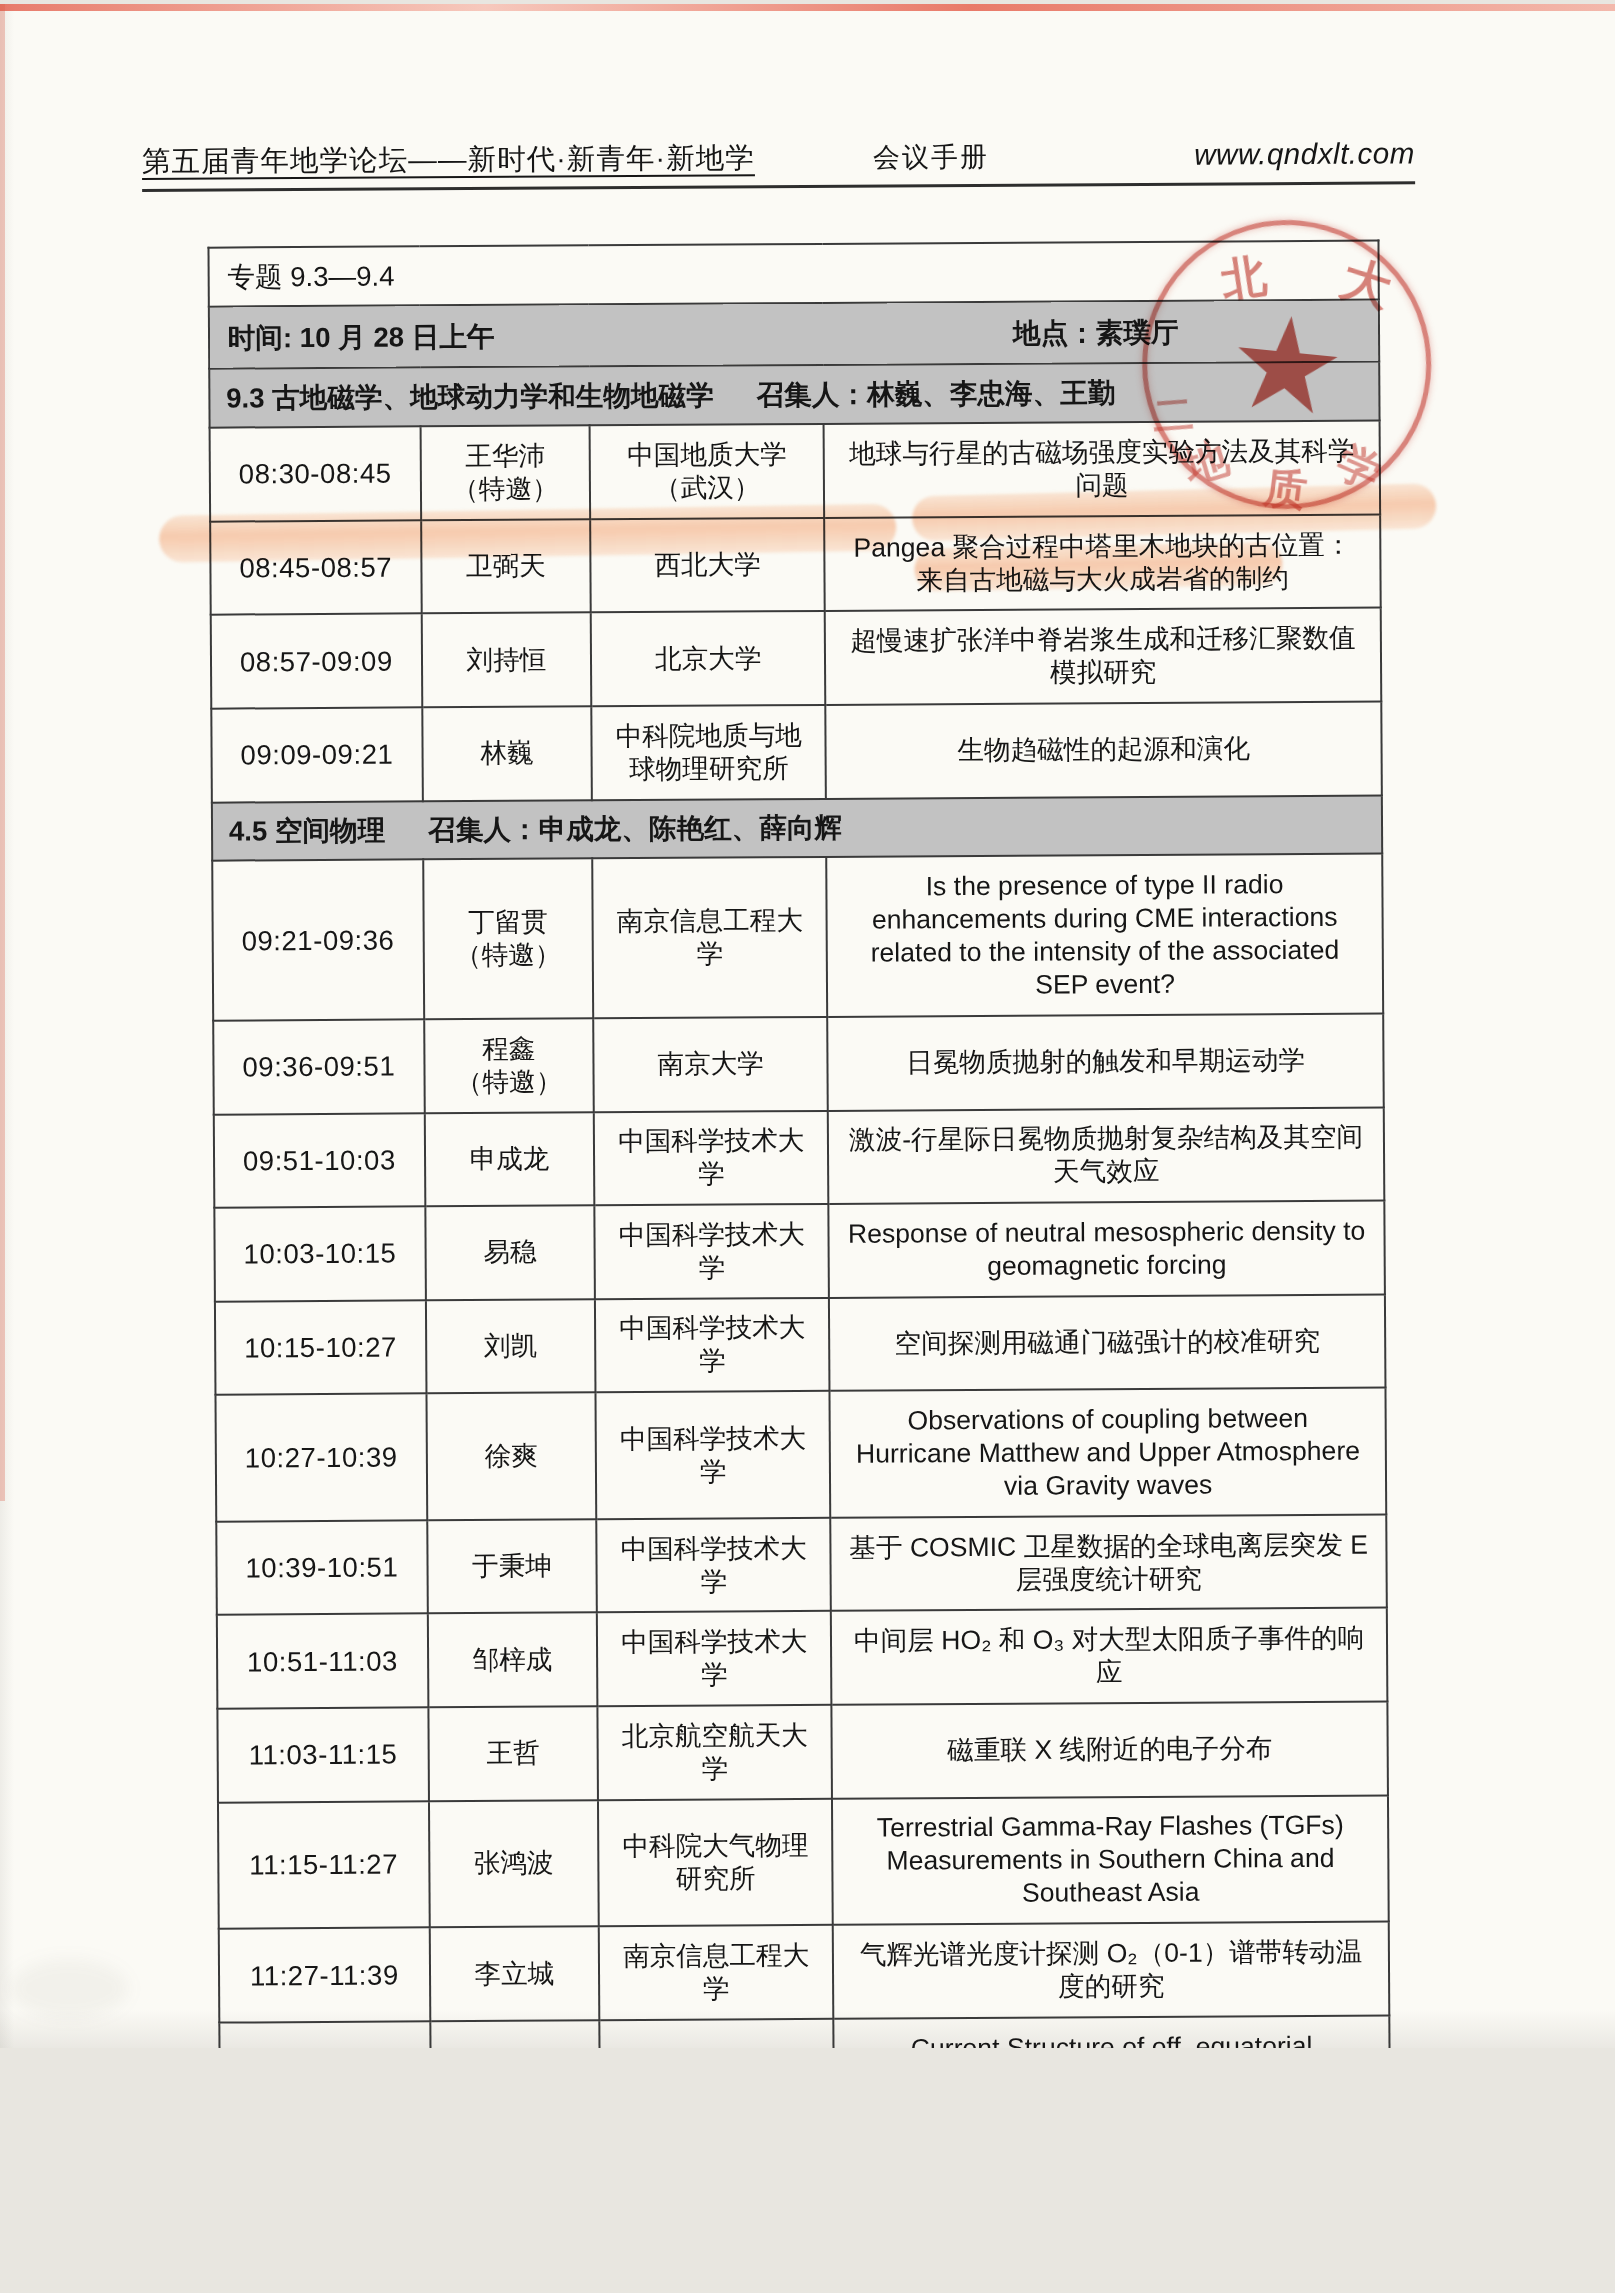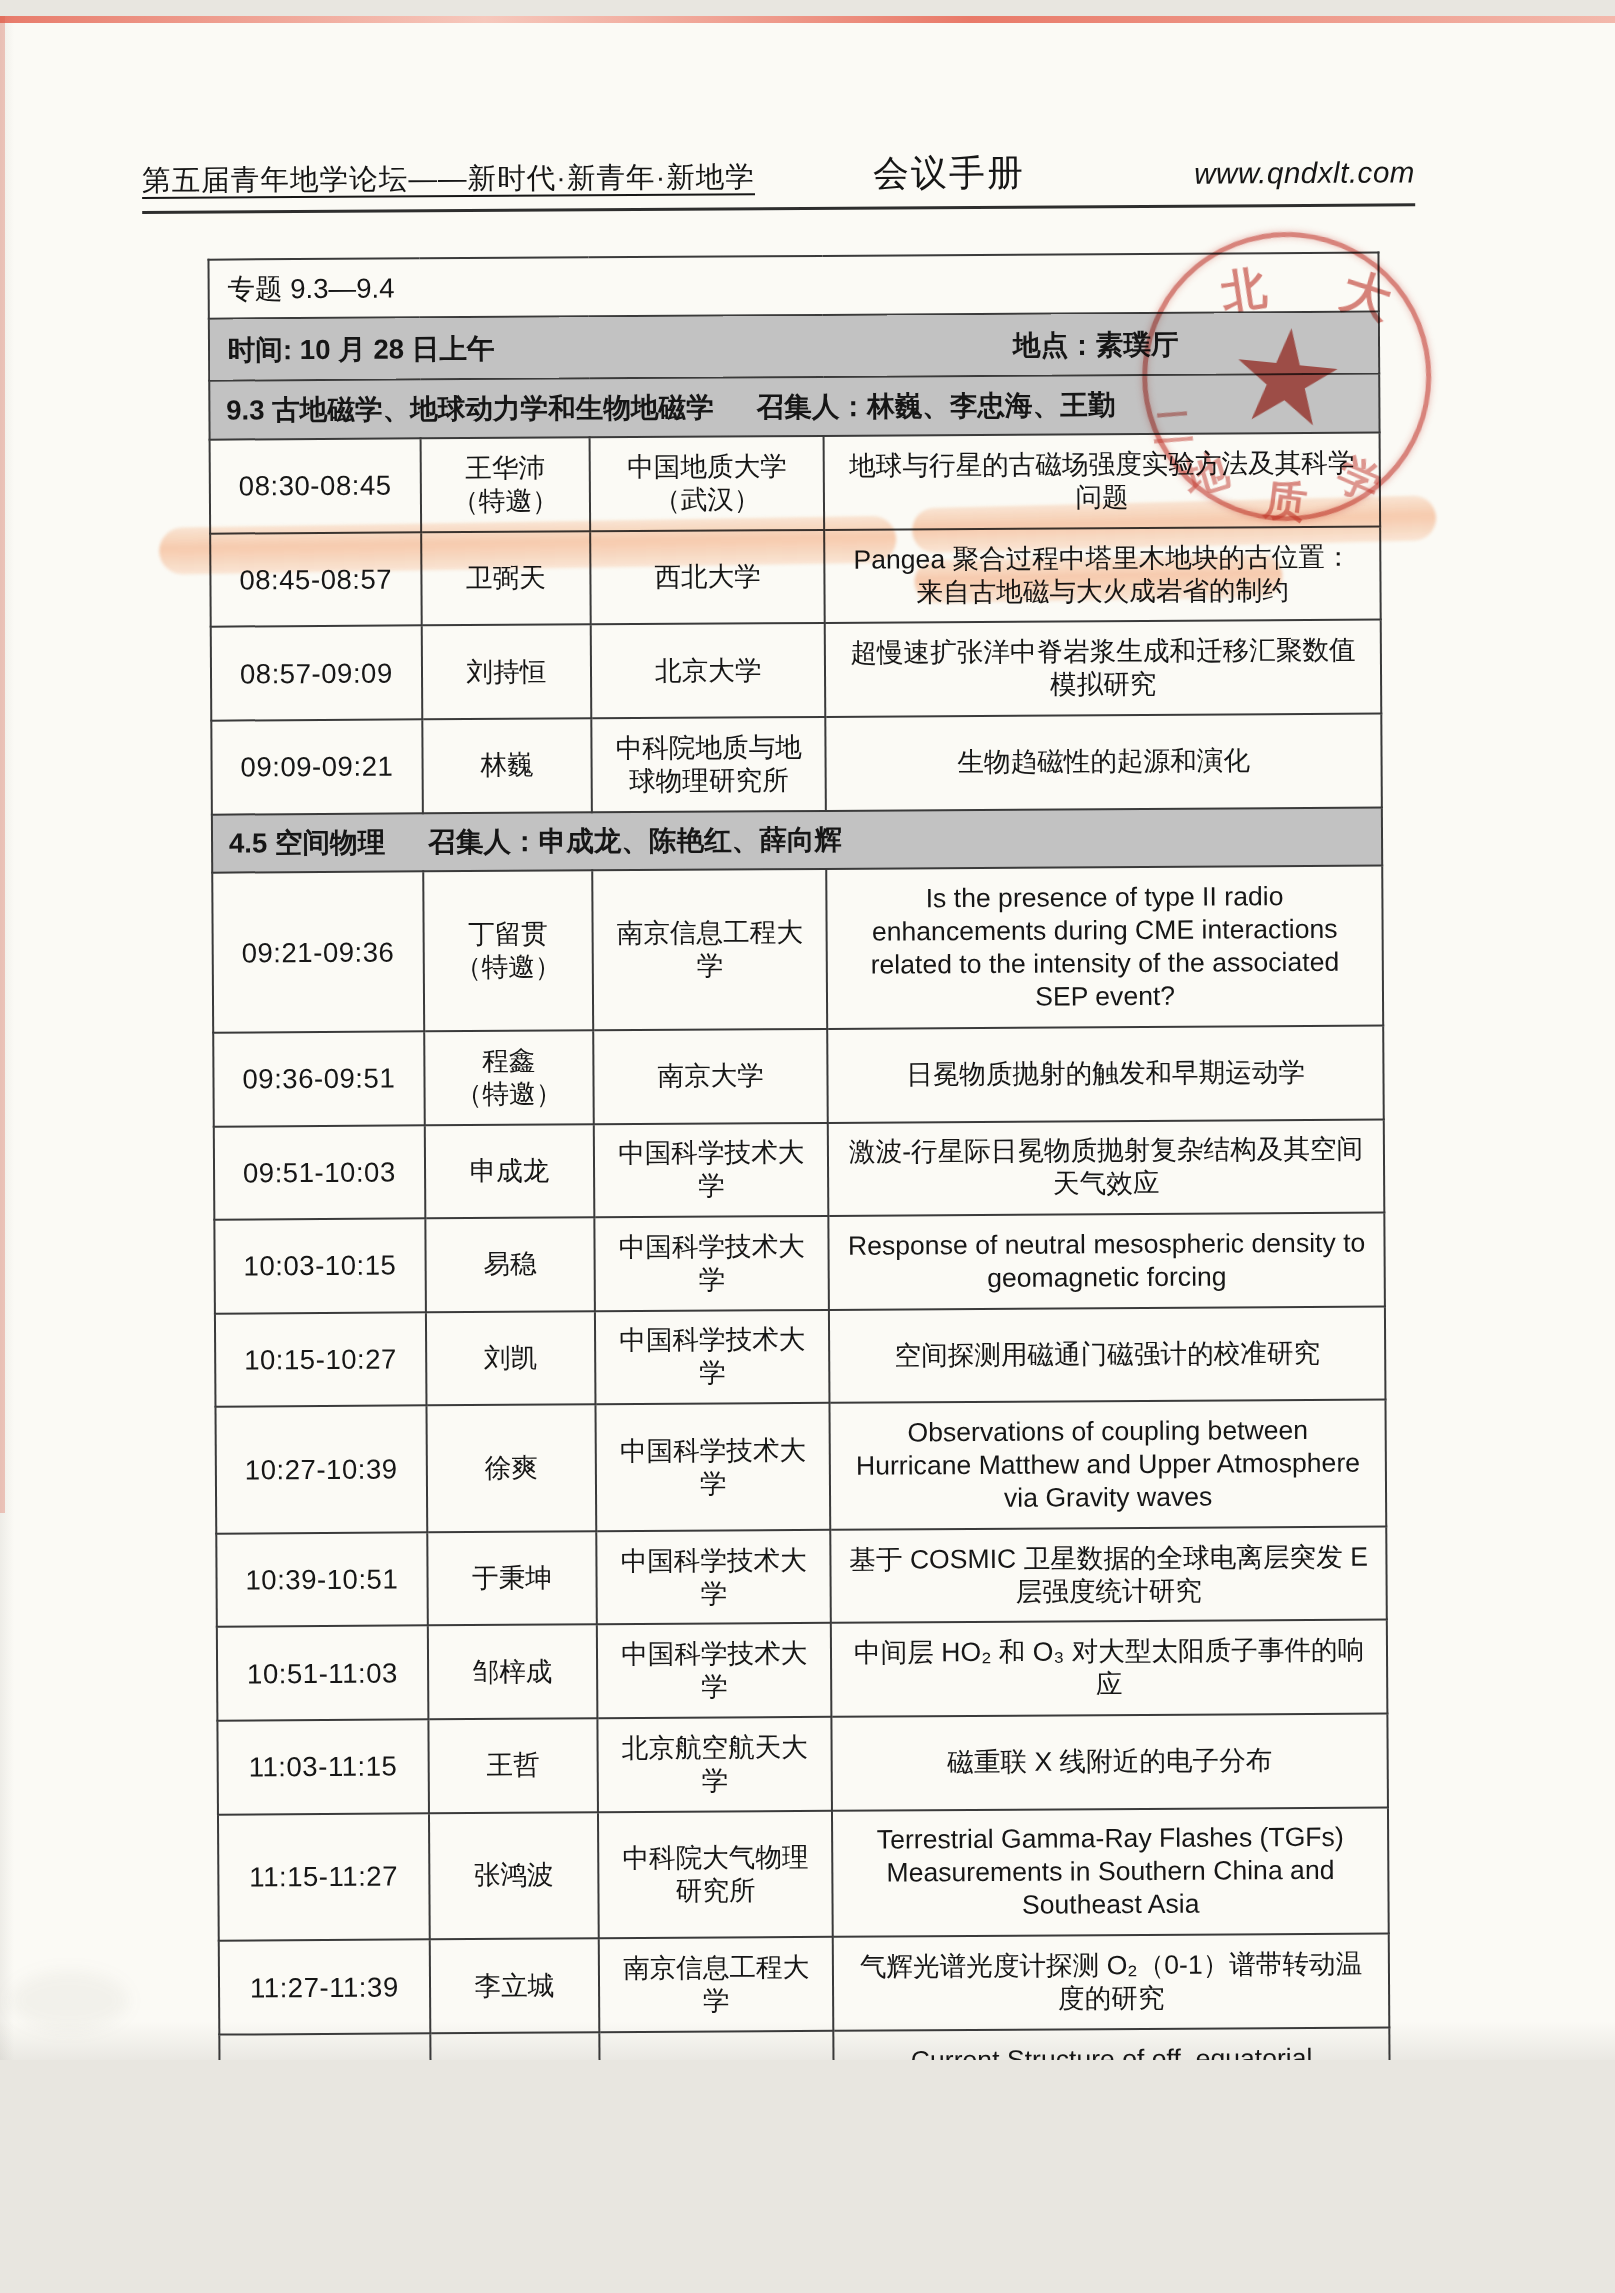--- a/index.html
+++ b/index.html
@@ -1,38 +1,38 @@
 <!DOCTYPE html>
 <html><head>
 <meta charset="utf-8">
 <style>
   html,body{margin:0;padding:0;}
   body{background:#e8e6e0;}
   #page{
-    position:relative;width:1616px;height:2044px;margin:16px auto;
+    position:relative;width:1616px;height:2044px;margin:4px auto;
     background:#fbfaf5;overflow:hidden;
     font-family:"Liberation Sans","DejaVu Sans",sans-serif;color:#161616;
   }
   
   .scan-top-edge{position:absolute;left:0;top:0;width:100%;height:6.9px;
     background:linear-gradient(90deg,rgba(225,80,60,.75),rgba(240,140,120,.45) 30%,rgba(228,90,70,.8) 60%,rgba(235,120,100,.5));}
   .scan-left-edge{position:absolute;left:0;top:0;width:4.9px;height:1497px;background:rgba(220,95,75,.32);}
   .scan-left-shadow{position:absolute;left:0;top:0;width:13.8px;height:100%;background:linear-gradient(90deg,rgba(60,55,50,.07),rgba(60,55,50,0));}
   .scan-bottom-band{position:absolute;left:0;bottom:0;width:100%;height:39px;
     background:linear-gradient(0deg,rgba(110,105,95,.12),rgba(110,105,95,0));}
   .scan-smudge{position:absolute;left:9.9px;bottom:29.6px;width:118px;height:59px;border-radius:50%;
     background:rgba(100,95,90,.06);filter:blur(7.9px);}
   .content{position:absolute;inset:0;transform:rotate(-0.35deg);transform-origin:50% 40%;}
 
   
   .header{position:absolute;left:146px;top:134px;width:1273px;display:flex;align-items:baseline;
     border-bottom:3px solid #2e2e2e;padding-bottom:7.9px;}
   .forum-title{font-size:28.6px;letter-spacing:1px;text-decoration:underline;text-underline-offset:6.9px;
     text-decoration-thickness:2px;}
-  .handbook-label{font-size:36px;letter-spacing:2px;margin-left:118px;}
+  .handbook-label{font-size:27px;letter-spacing:2px;margin-left:118px;}
   .website{font-size:29.6px;font-style:italic;margin-left:auto;letter-spacing:0.5px;}
 
   
   table.schedule{position:absolute;left:211px;top:239px;width:1172px;border-collapse:collapse;
     background:transparent;table-layout:fixed;}
   table.schedule td{border:2px solid #3a3a3a;vertical-align:middle;}
   col.c-time{width:18%;} col.c-name{width:14.5%;} col.c-inst{width:20%;} col.c-title{width:47.5%;}
 
   .row-topic td{background:#fbfaf5;padding:9.9px 17.7px;font-size:27.6px;height:33px;}
   .row-meta td{background:#c2c2c2;padding:11.8px 17.7px;font-size:27.6px;height:35px;position:relative;font-weight:600;}

